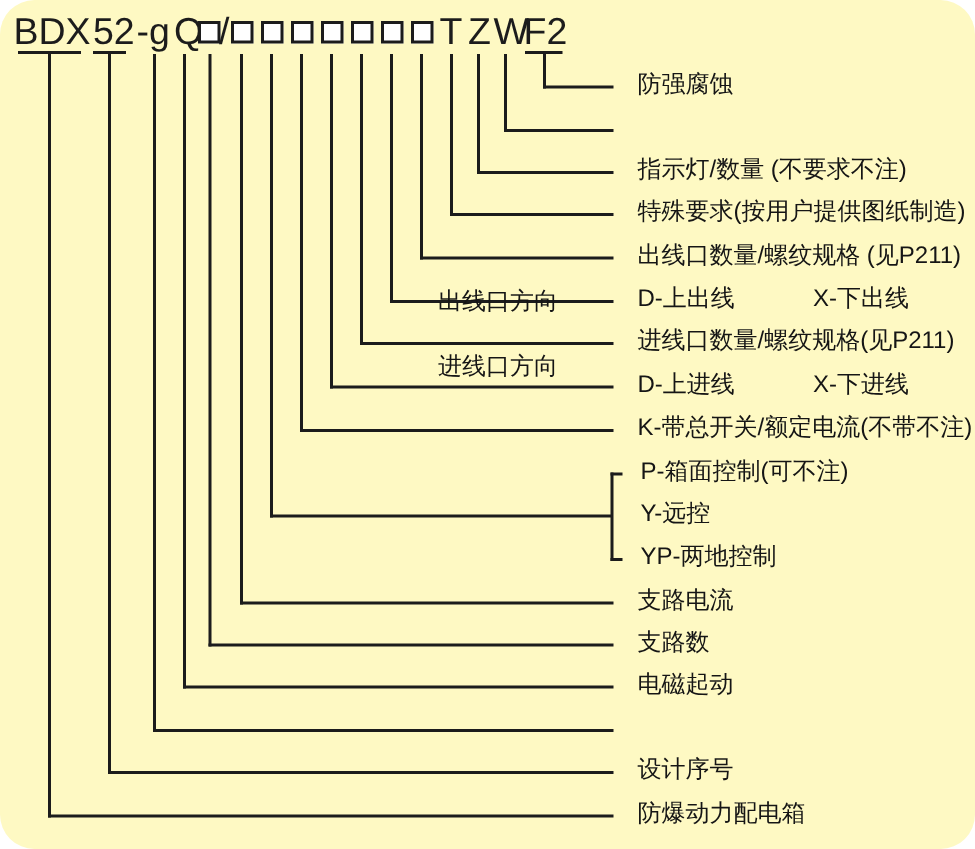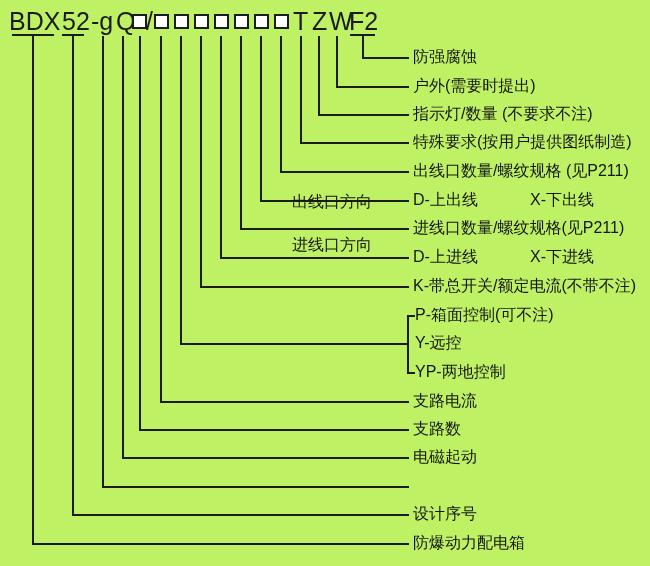--- a/index.html
+++ b/index.html
@@ -1,24 +1,25 @@
 <!DOCTYPE html>
 <html><head>
 <meta charset="utf-8">
 <style>
   html,body{margin:0;padding:0;background:#fff;}
   #stage{
-    position:relative;width:650px;height:566px;background:#bef264;
+    position:relative;width:650px;height:566px;background:#fef9c3;
     font-family:"Liberation Sans","DejaVu Sans",sans-serif;color:#1a1a1a;
     overflow:hidden;
+    border-radius:23px;
   }
   .code{position:absolute;top:6px;font-size:25px;line-height:30px;font-weight:400;color:#1c1c1c;white-space:nowrap;}
   .pbox{position:absolute;top:14px;width:15px;height:15px;border:2px solid #1c1c1c;box-sizing:border-box;background:#fff;}
   .ln{position:absolute;background:#1c1c1c;}
-  .lab{position:absolute;font-size:16px;line-height:20px;color:#151515;white-space:nowrap;}
+  .lab{position:absolute;font-size:16px;line-height:20px;color:#151515;white-space:nowrap;margin-left:12px;}
   .dirt{position:absolute;font-size:16px;line-height:20px;color:#151515;white-space:nowrap;}
 </style>
 </head>
 <body>
 
 <div id="stage">
 
   <span class="code" style="left:9px">BDX</span>
   <span class="code" style="left:62px">52</span>
   <span class="code" style="left:91px">-g</span>
@@ -73,21 +74,20 @@
   <div class="ln" style="left:122px;top:457px;width:287px;height:2px"></div>
   <div class="ln" style="left:102px;top:486px;width:307px;height:2px"></div>
   <div class="ln" style="left:72px;top:514px;width:337px;height:2px"></div>
   <div class="ln" style="left:32px;top:543px;width:377px;height:2px"></div>
 
   <div class="ln" style="left:407px;top:315px;width:2px;height:59px"></div>
   <div class="ln" style="left:407px;top:315px;width:8px;height:2px"></div>
   <div class="ln" style="left:407px;top:372px;width:8px;height:2px"></div>
 
   <div class="lab" style="left:413px;top:47px">防强腐蚀</div>
-  <div class="lab" style="left:413px;top:76px">户外(需要时提出)</div>
   <div class="lab" style="left:413px;top:104px">指示灯/数量 (不要求不注)</div>
   <div class="lab" style="left:413px;top:132px">特殊要求(按用户提供图纸制造)</div>
   <div class="lab" style="left:413px;top:161px">出线口数量/螺纹规格 (见P211)</div>
 
   <div class="dirt" style="left:292px;top:192px">出线口方向</div>
   <div class="lab" style="left:413px;top:190px">D-上出线</div>
   <div class="lab" style="left:530px;top:190px">X-下出线</div>
 
   <div class="lab" style="left:413px;top:218px">进线口数量/螺纹规格(见P211)</div>
 

